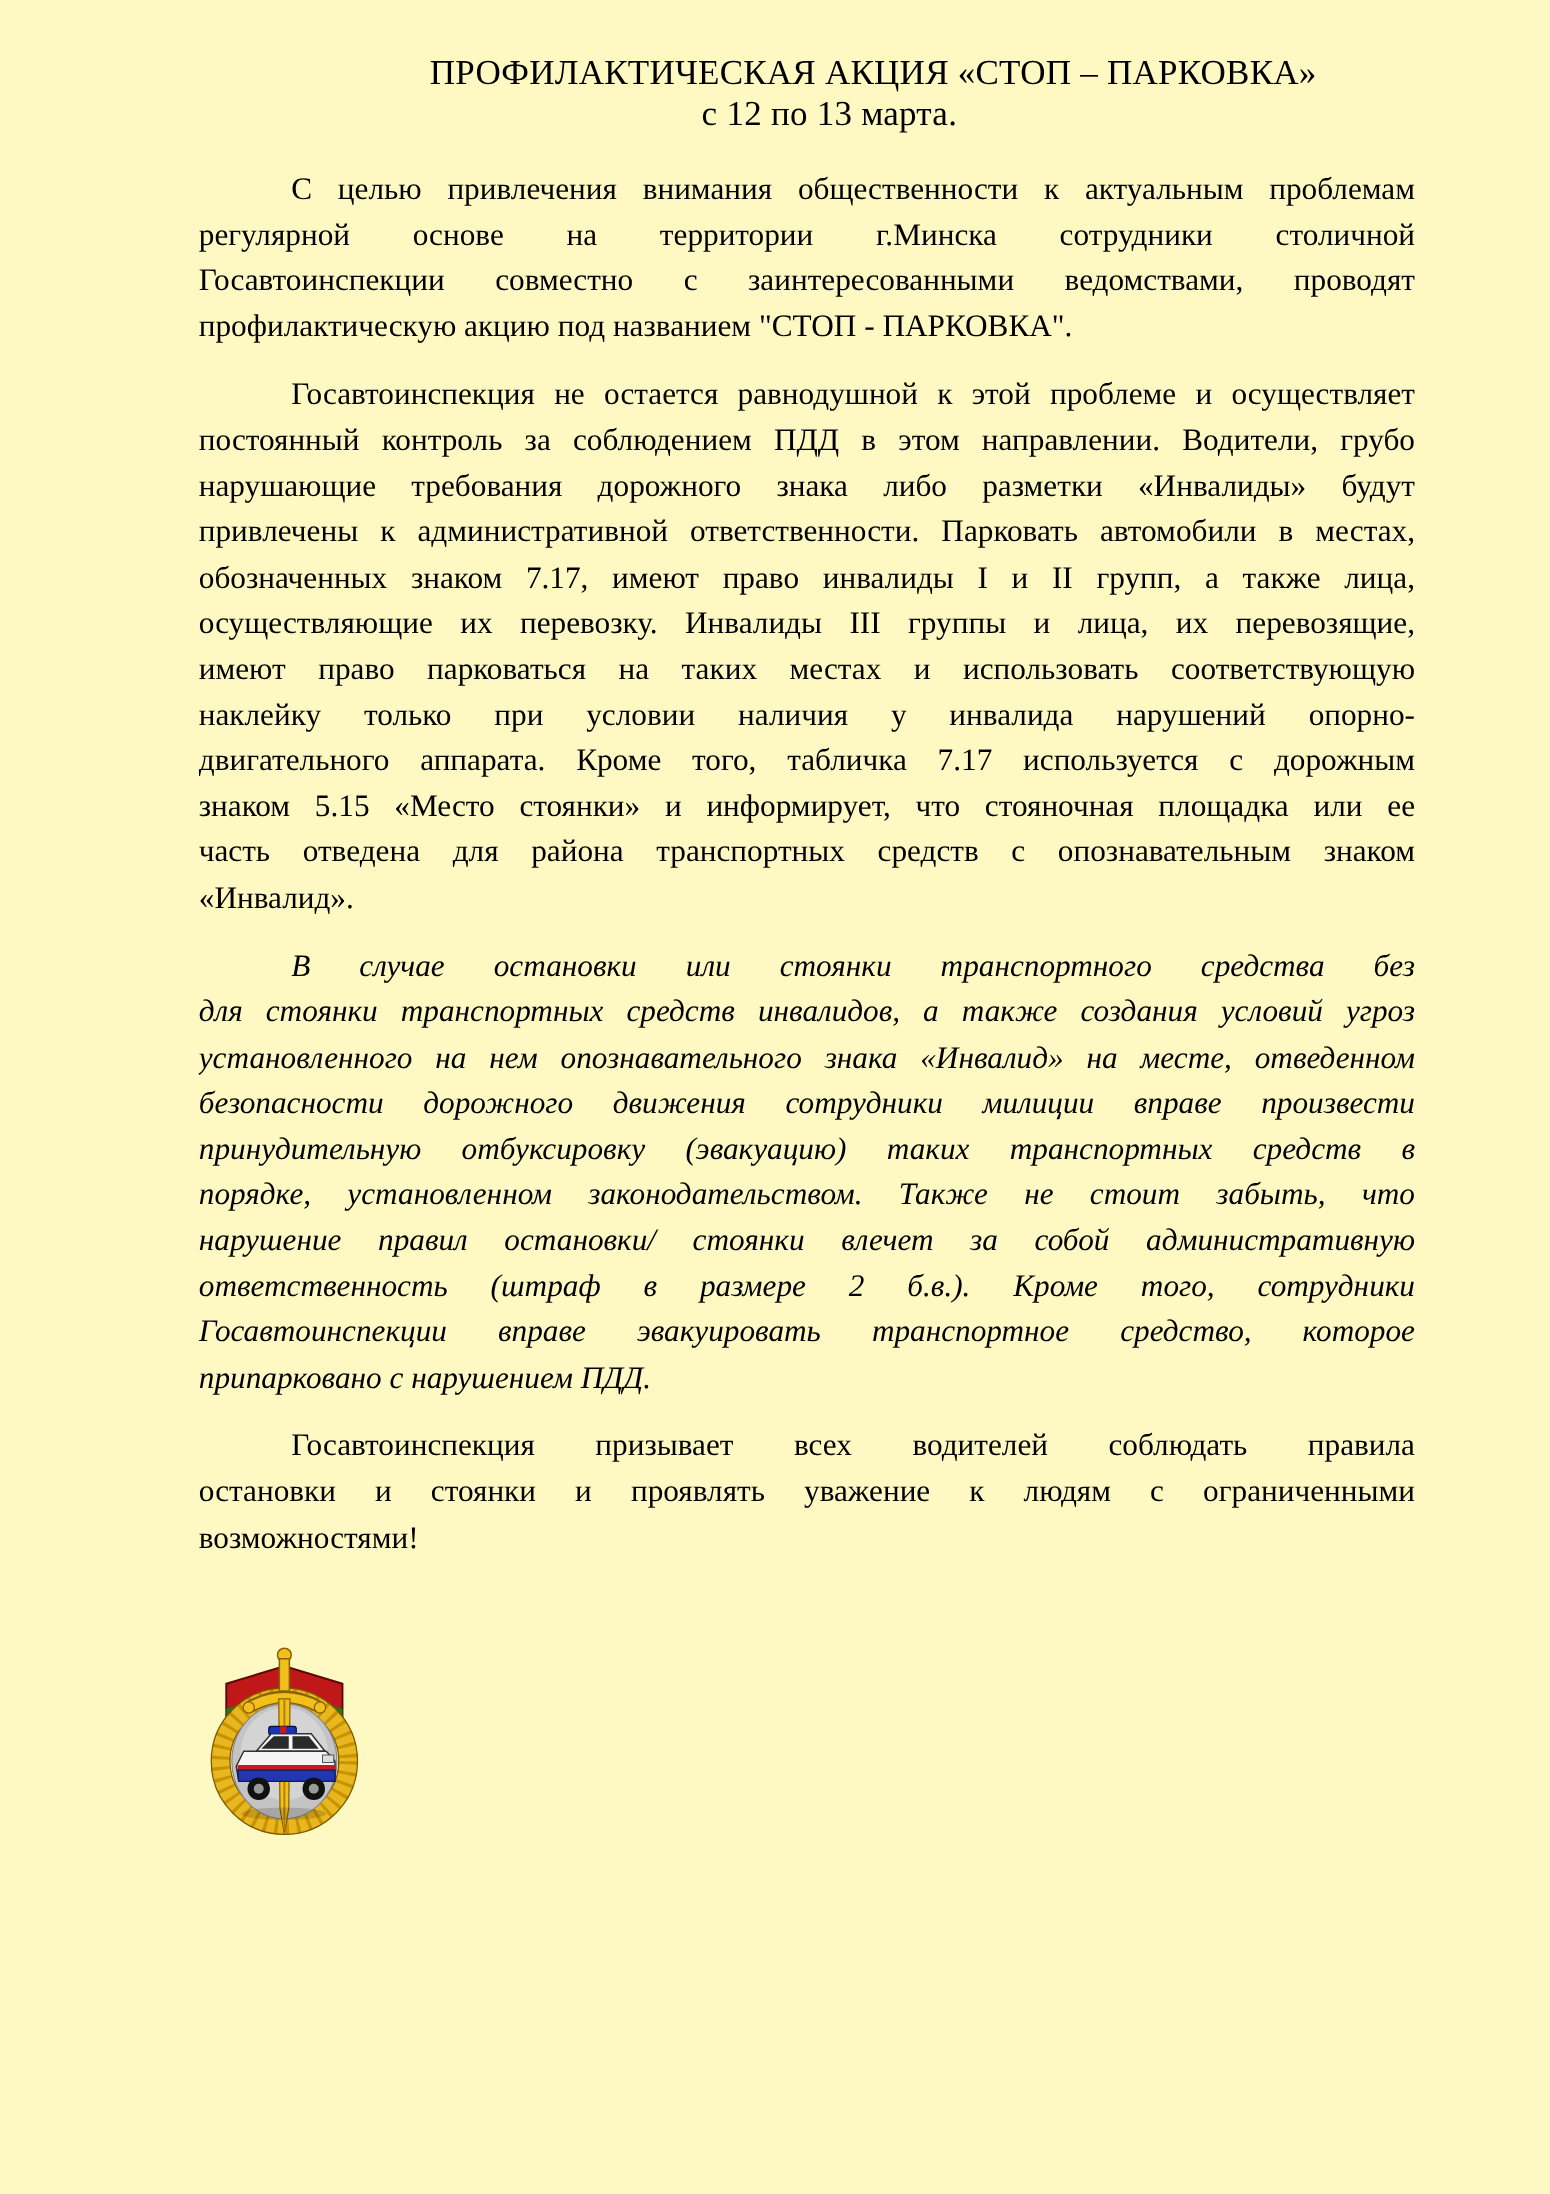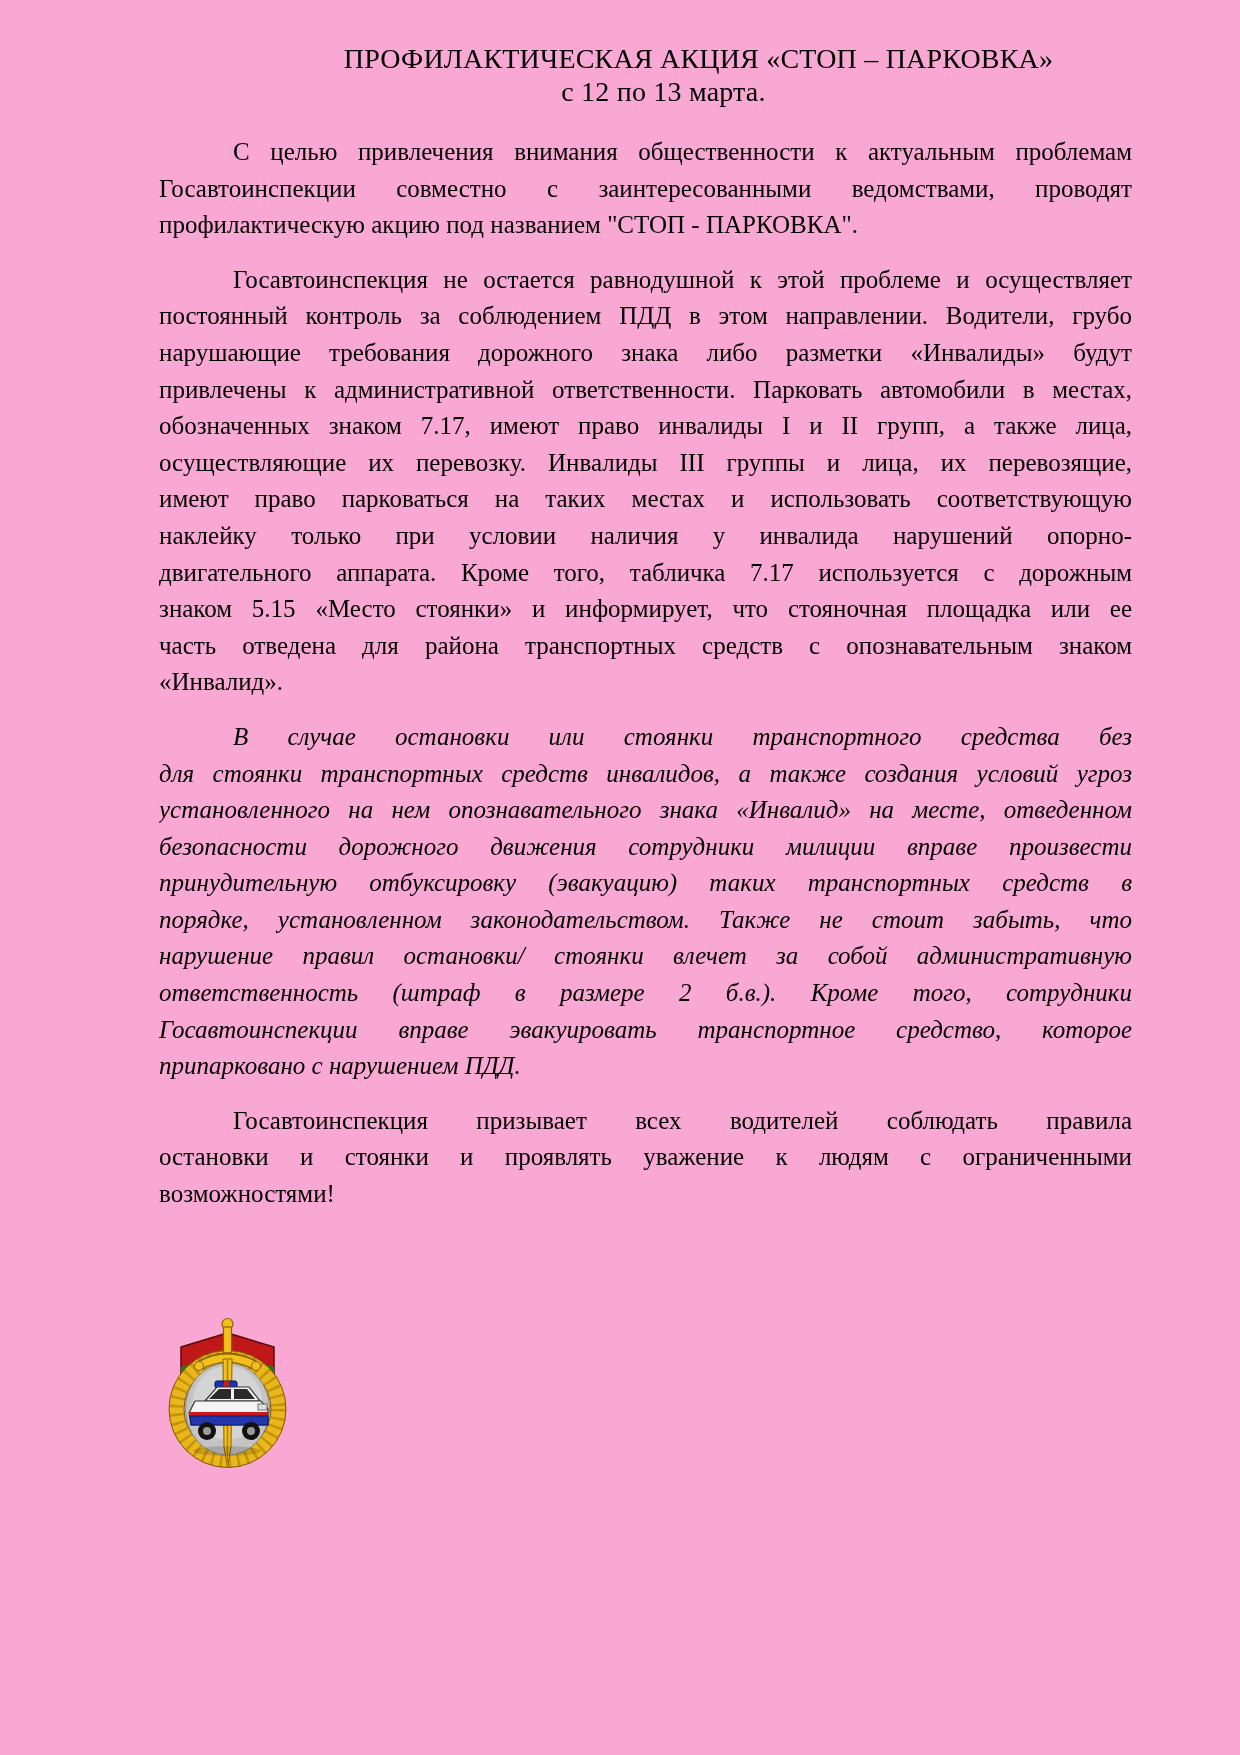--- a/index.html
+++ b/index.html
@@ -4,21 +4,21 @@
 <style>
   html, body { margin: 0; padding: 0; }
   body {
     width: 1240px; height: 1755px;
     background: #ffffff;
     color: #000000;
     font-family: "Liberation Serif", "DejaVu Serif", serif;
     position: relative;
     overflow: hidden;
   }
-  .page { position: absolute; inset: 0; background: #f9a8d4; }
+  .page { position: absolute; inset: 0; background: #fef9c3; }
 
   
   .title-block {
     position: absolute;
     left: 177px; width: 973px; top: 42px;
     font-size: 28px; line-height: 33px;
     text-align: center;
     letter-spacing: 0.2px;
   }
   .title-line1 { padding-left: 70px; white-space: nowrap; }
@@ -63,20 +63,21 @@
 <div class="page">
 
   <div class="title-block">
     <div class="title-line1">ПРОФИЛАКТИЧЕСКАЯ АКЦИЯ «СТОП – ПАРКОВКА»</div>
     <div class="title-line2">с 12 по 13 марта.</div>
   </div>
 
   <div class="body-col">
       <div class="para">
         <div class="line first">С целью привлечения внимания общественности к актуальным проблемам</div>
+        <div class="line">регулярной основе на территории г.Минска сотрудники столичной</div>
         <div class="line">Госавтоинспекции совместно с заинтересованными ведомствами, проводят</div>
         <div class="line last">профилактическую акцию под названием "СТОП - ПАРКОВКА".</div>
       </div>
       <div class="para">
         <div class="line first">Госавтоинспекция не остается равнодушной к этой проблеме и осуществляет</div>
         <div class="line">постоянный контроль за соблюдением ПДД в этом направлении. Водители, грубо</div>
         <div class="line">нарушающие требования дорожного знака либо разметки «Инвалиды» будут</div>
         <div class="line">привлечены к административной ответственности. Парковать автомобили в местах,</div>
         <div class="line">обозначенных знаком 7.17, имеют право инвалиды I и II групп, а также лица,</div>
         <div class="line">осуществляющие их перевозку. Инвалиды III группы и лица, их перевозящие,</div>

